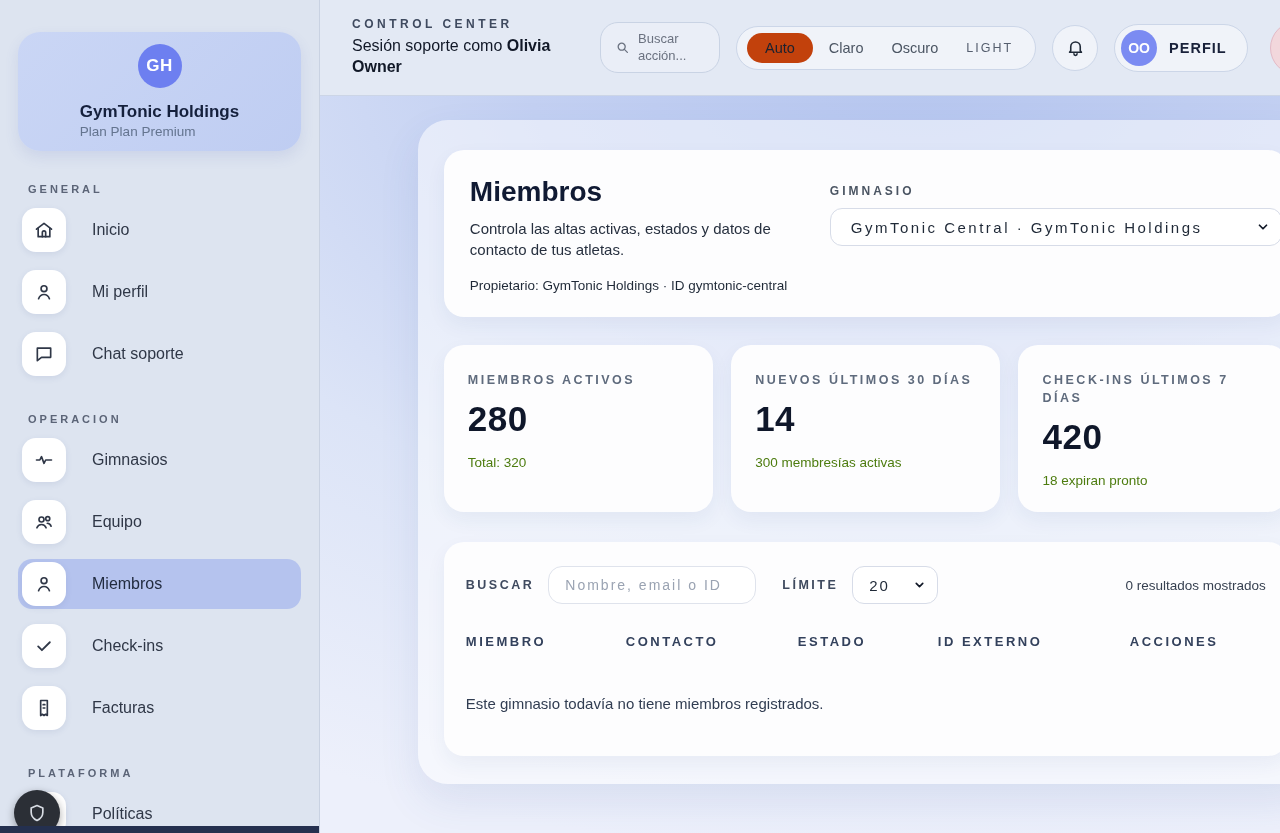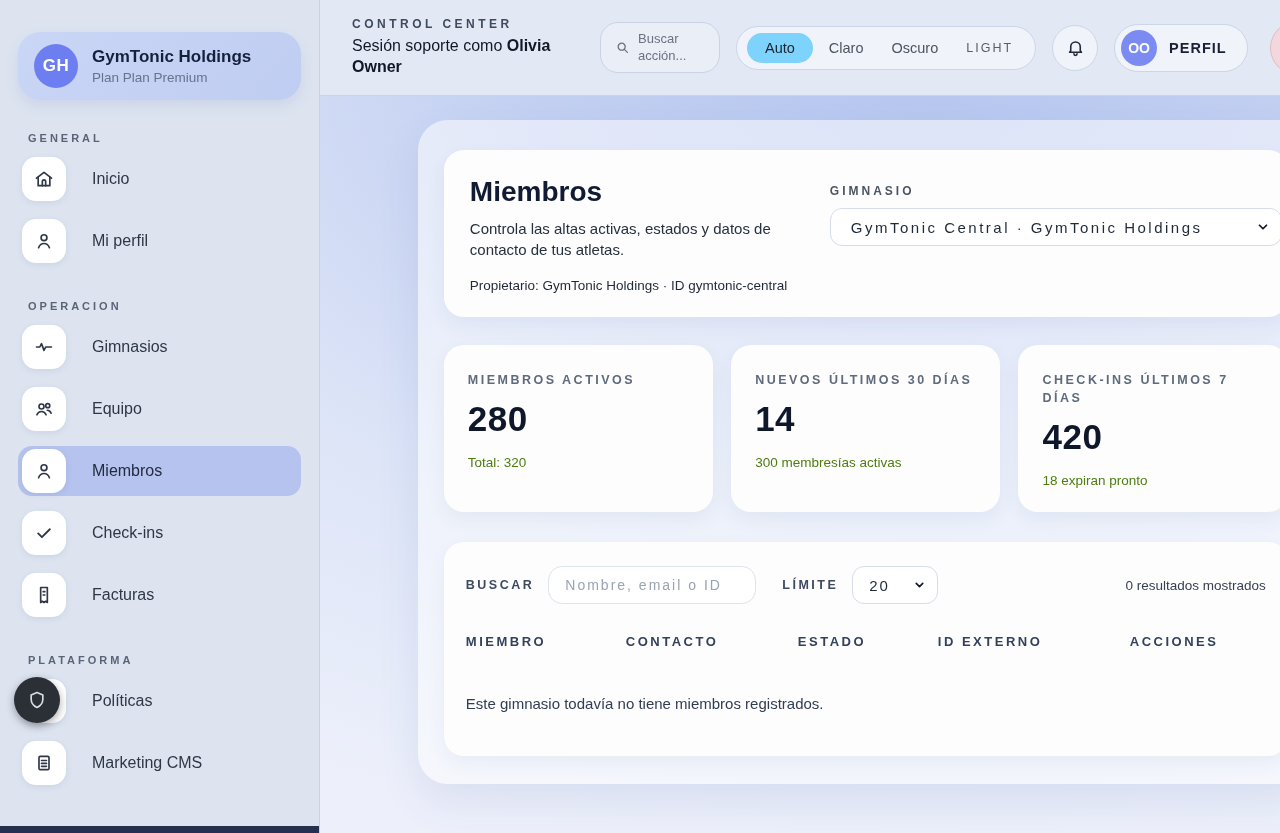--- a/index.html
+++ b/index.html
@@ -20,20 +20,21 @@
     display:flex; flex-direction:column;
     position:relative;
   }
   .brand-card {
     background:linear-gradient(135deg,#cad6f5,#bfcdf2);
     border-radius:22px;
     padding:12px 16px;
     display:flex; align-items:center; gap:14px;
     margin:12px 2px 10px 2px;
     box-shadow:0 6px 14px rgba(80,102,180,.12);
+    flex-direction:column;
   }
   .brand-avatar {
     width:44px; height:44px; border-radius:50%;
     background:#6d7ff0; color:#fff;
     font-weight:bold; font-size:17px;
     display:flex; align-items:center; justify-content:center;
     letter-spacing:.5px;
   }
   .brand-name { font-size:17px; font-weight:bold; color:#15203c; line-height:1.2; }
   .brand-plan { font-size:13.5px; color:#64748f; margin-top:2px; }
@@ -104,21 +105,21 @@
   }
   .search-pill .search-text { font-size:13px; line-height:1.3; width:66px; }
 
   .theme-pill {
     display:flex; align-items:center;
     border:1px solid #ccd6e8; border-radius:26px;
     background:rgba(255,255,255,.45);
     padding:6px 10px; gap:4px;
   }
   .theme-chip { font-size:14.5px; color:#4b5563; padding:7px 12px; border-radius:999px; cursor:pointer; }
-  .theme-chip.active { background:#7dd3fc; color:#1b2230; padding:7px 18px; }
+  .theme-chip.active { background:#c2410c; color:#1b2230; padding:7px 18px; }
   .theme-chip.mode-tag { font-size:12.5px; letter-spacing:2px; color:#555e6e; }
 
   .bell-btn {
     width:46px; height:46px; min-width:46px; border-radius:50%;
     border:1px solid #ccd6e8; background:rgba(255,255,255,.45);
     display:flex; align-items:center; justify-content:center;
     color:#1f2937; cursor:pointer;
   }
 
   .profile-pill {
@@ -260,20 +261,28 @@
   <div class="nav-item">
     <span class="nav-icon-box">
       <svg width="20" height="20" viewBox="0 0 24 24" fill="none" stroke="currentColor" stroke-width="2" stroke-linecap="round" stroke-linejoin="round">
           <circle cx="12" cy="8" r="3.5"></circle>
           <path d="M5.5 20c1.2-3.4 3.6-5 6.5-5s5.3 1.6 6.5 5"></path>
         </svg>
     </span>
     <span class="nav-label">Mi perfil</span>
   </div>
 
+  <div class="nav-item">
+    <span class="nav-icon-box">
+      <svg width="20" height="20" viewBox="0 0 24 24" fill="none" stroke="currentColor" stroke-width="2" stroke-linecap="round" stroke-linejoin="round">
+          <path d="M4 5h16v11H9l-5 4z"></path>
+        </svg>
+    </span>
+    <span class="nav-label">Chat soporte</span>
+  </div>
 
   <div class="nav-section-label">OPERACION</div>
 
   <div class="nav-item">
     <span class="nav-icon-box">
       <svg width="20" height="20" viewBox="0 0 24 24" fill="none" stroke="currentColor" stroke-width="2" stroke-linecap="round" stroke-linejoin="round">
           <path d="M3 12h4l2-4 3 8 2-4h7"></path>
         </svg>
     </span>
     <span class="nav-label">Gimnasios</span>

